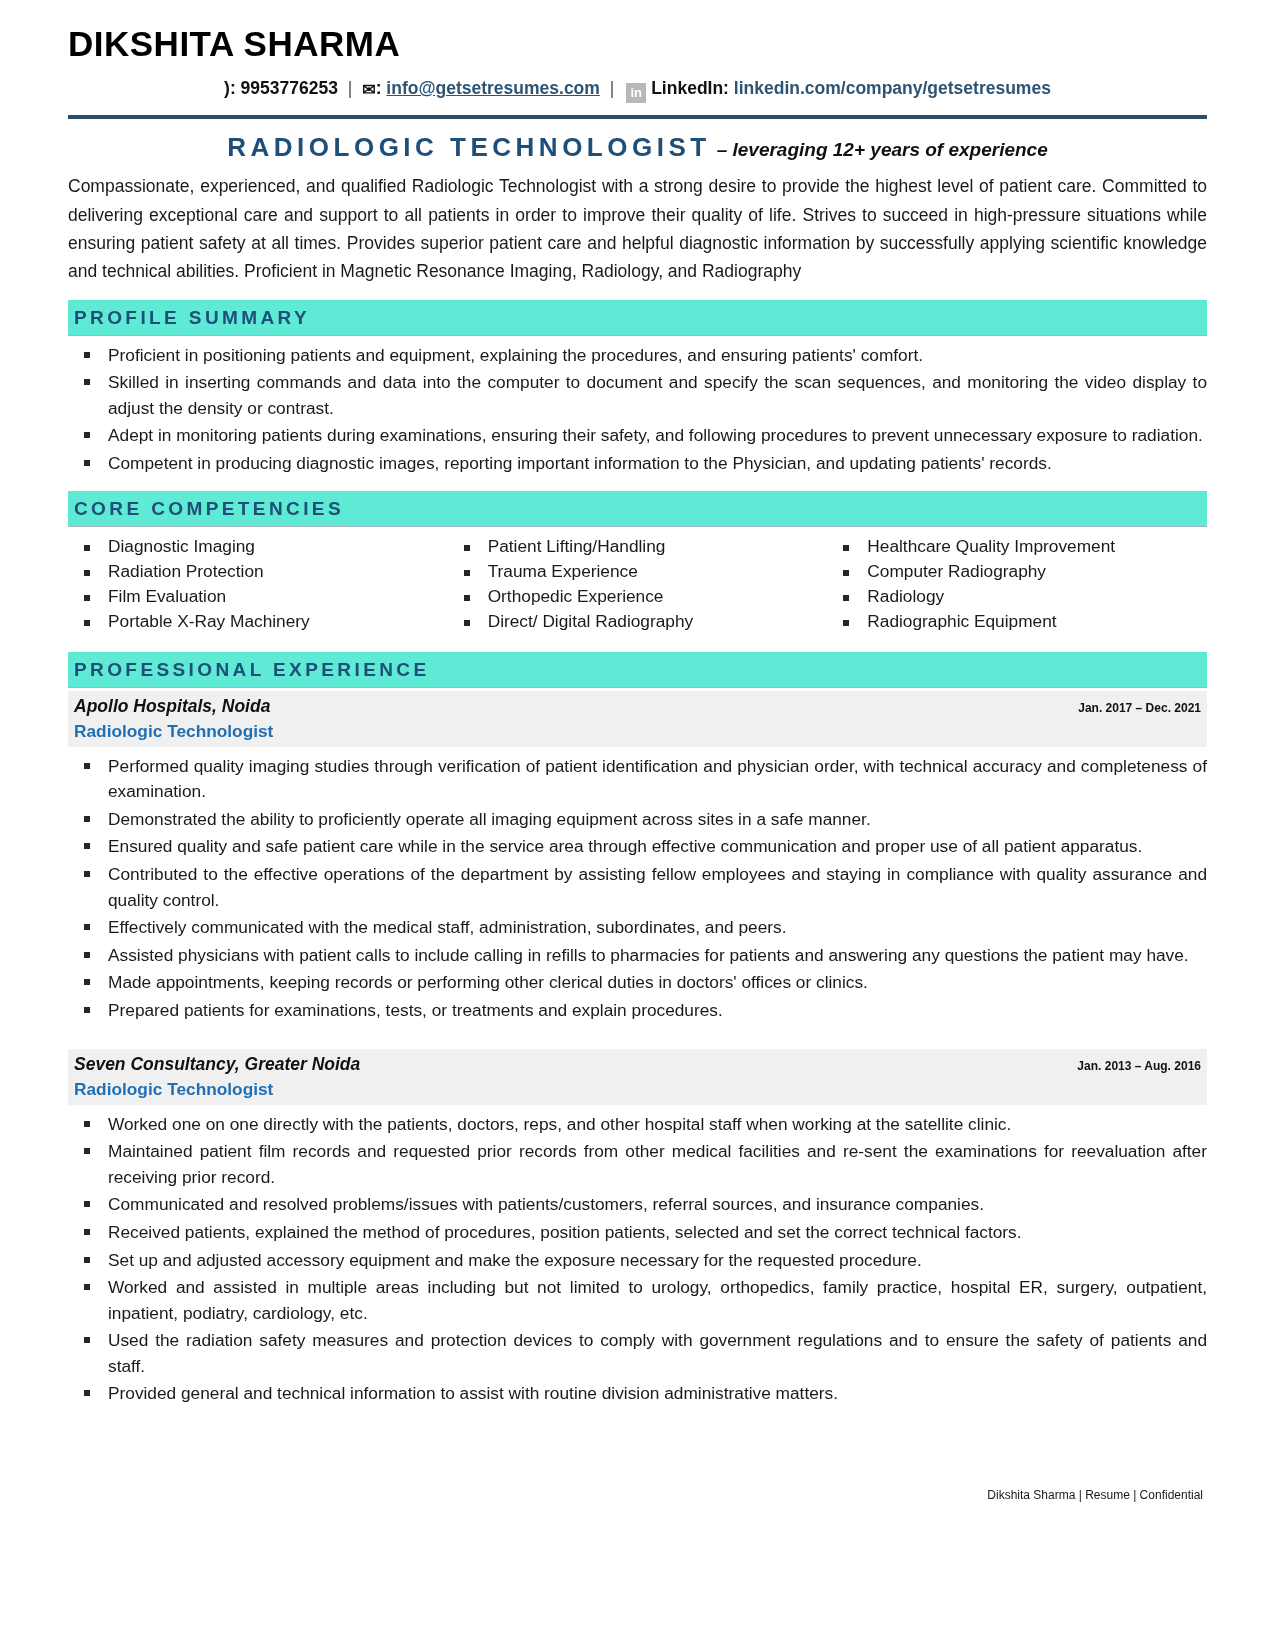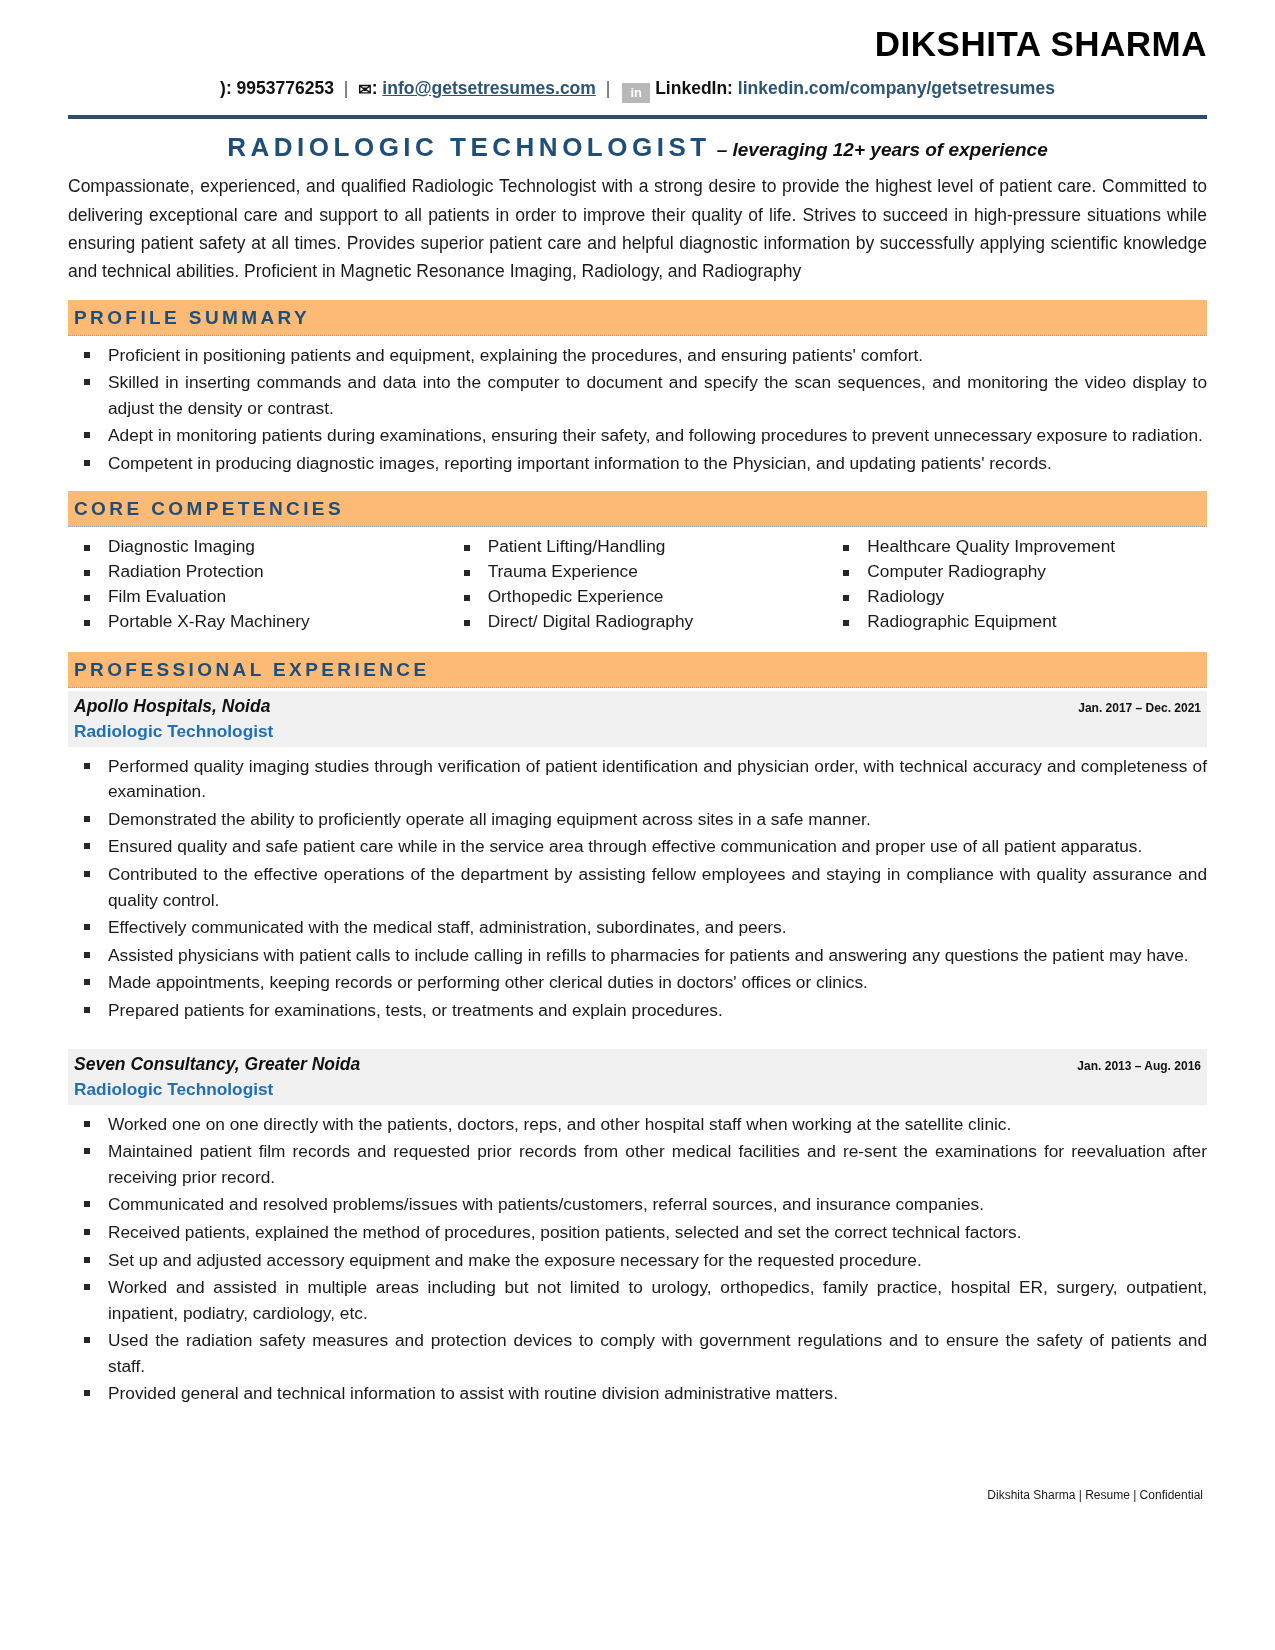--- a/index.html
+++ b/index.html
@@ -11,21 +11,21 @@
   }
   .page {
     width:1275px; height:1650px;
     position:relative;
     padding:14px 68px 0 68px;
     background:#ffffff;
   }
 
   
   .name {
-    text-align:right;
+    text-align:left;
     font-size:35px;
     font-weight:bold;
     letter-spacing:0.5px;
     color:#000000;
     line-height:1.15;
     margin-top:10px;
   }
   .contact {
     text-align:center;
     font-size:17.5px;
@@ -36,21 +36,21 @@
   }
   .contact .sep { color:#555; font-weight:normal; padding:0 5px; }
   .contact a { color:#2d5475; }
   .mail-glyph {
     display:inline-block;
     font-size:16px;
     vertical-align:-1px;
   }
   .li-badge {
     display:inline-block;
-    width:28px; height:20px;
+    width:20px; height:20px;
     background:#b8b8b8;
     color:#ffffff;
     font-size:13px;
     font-weight:bold;
     line-height:20px;
     text-align:center;
     vertical-align:-3px;
     margin:0 5px 0 2px;
     letter-spacing:0;
   }
@@ -88,21 +88,21 @@
   .summary {
     margin-top:9px;
     font-size:17.5px;
     line-height:1.62;
     text-align:justify;
     color:#1a1a1a;
   }
 
   
   .section-head {
-    background:#fdba74;
+    background:#5eead4;
     padding:7px 6px 6px 6px;
     margin-top:14px;
     border-bottom:1px dotted #9aa7b3;
   }
   .section-head .t {
     font-size:19px;
     font-weight:bold;
     color:#1f4e79;
     letter-spacing:3.4px;
   }

